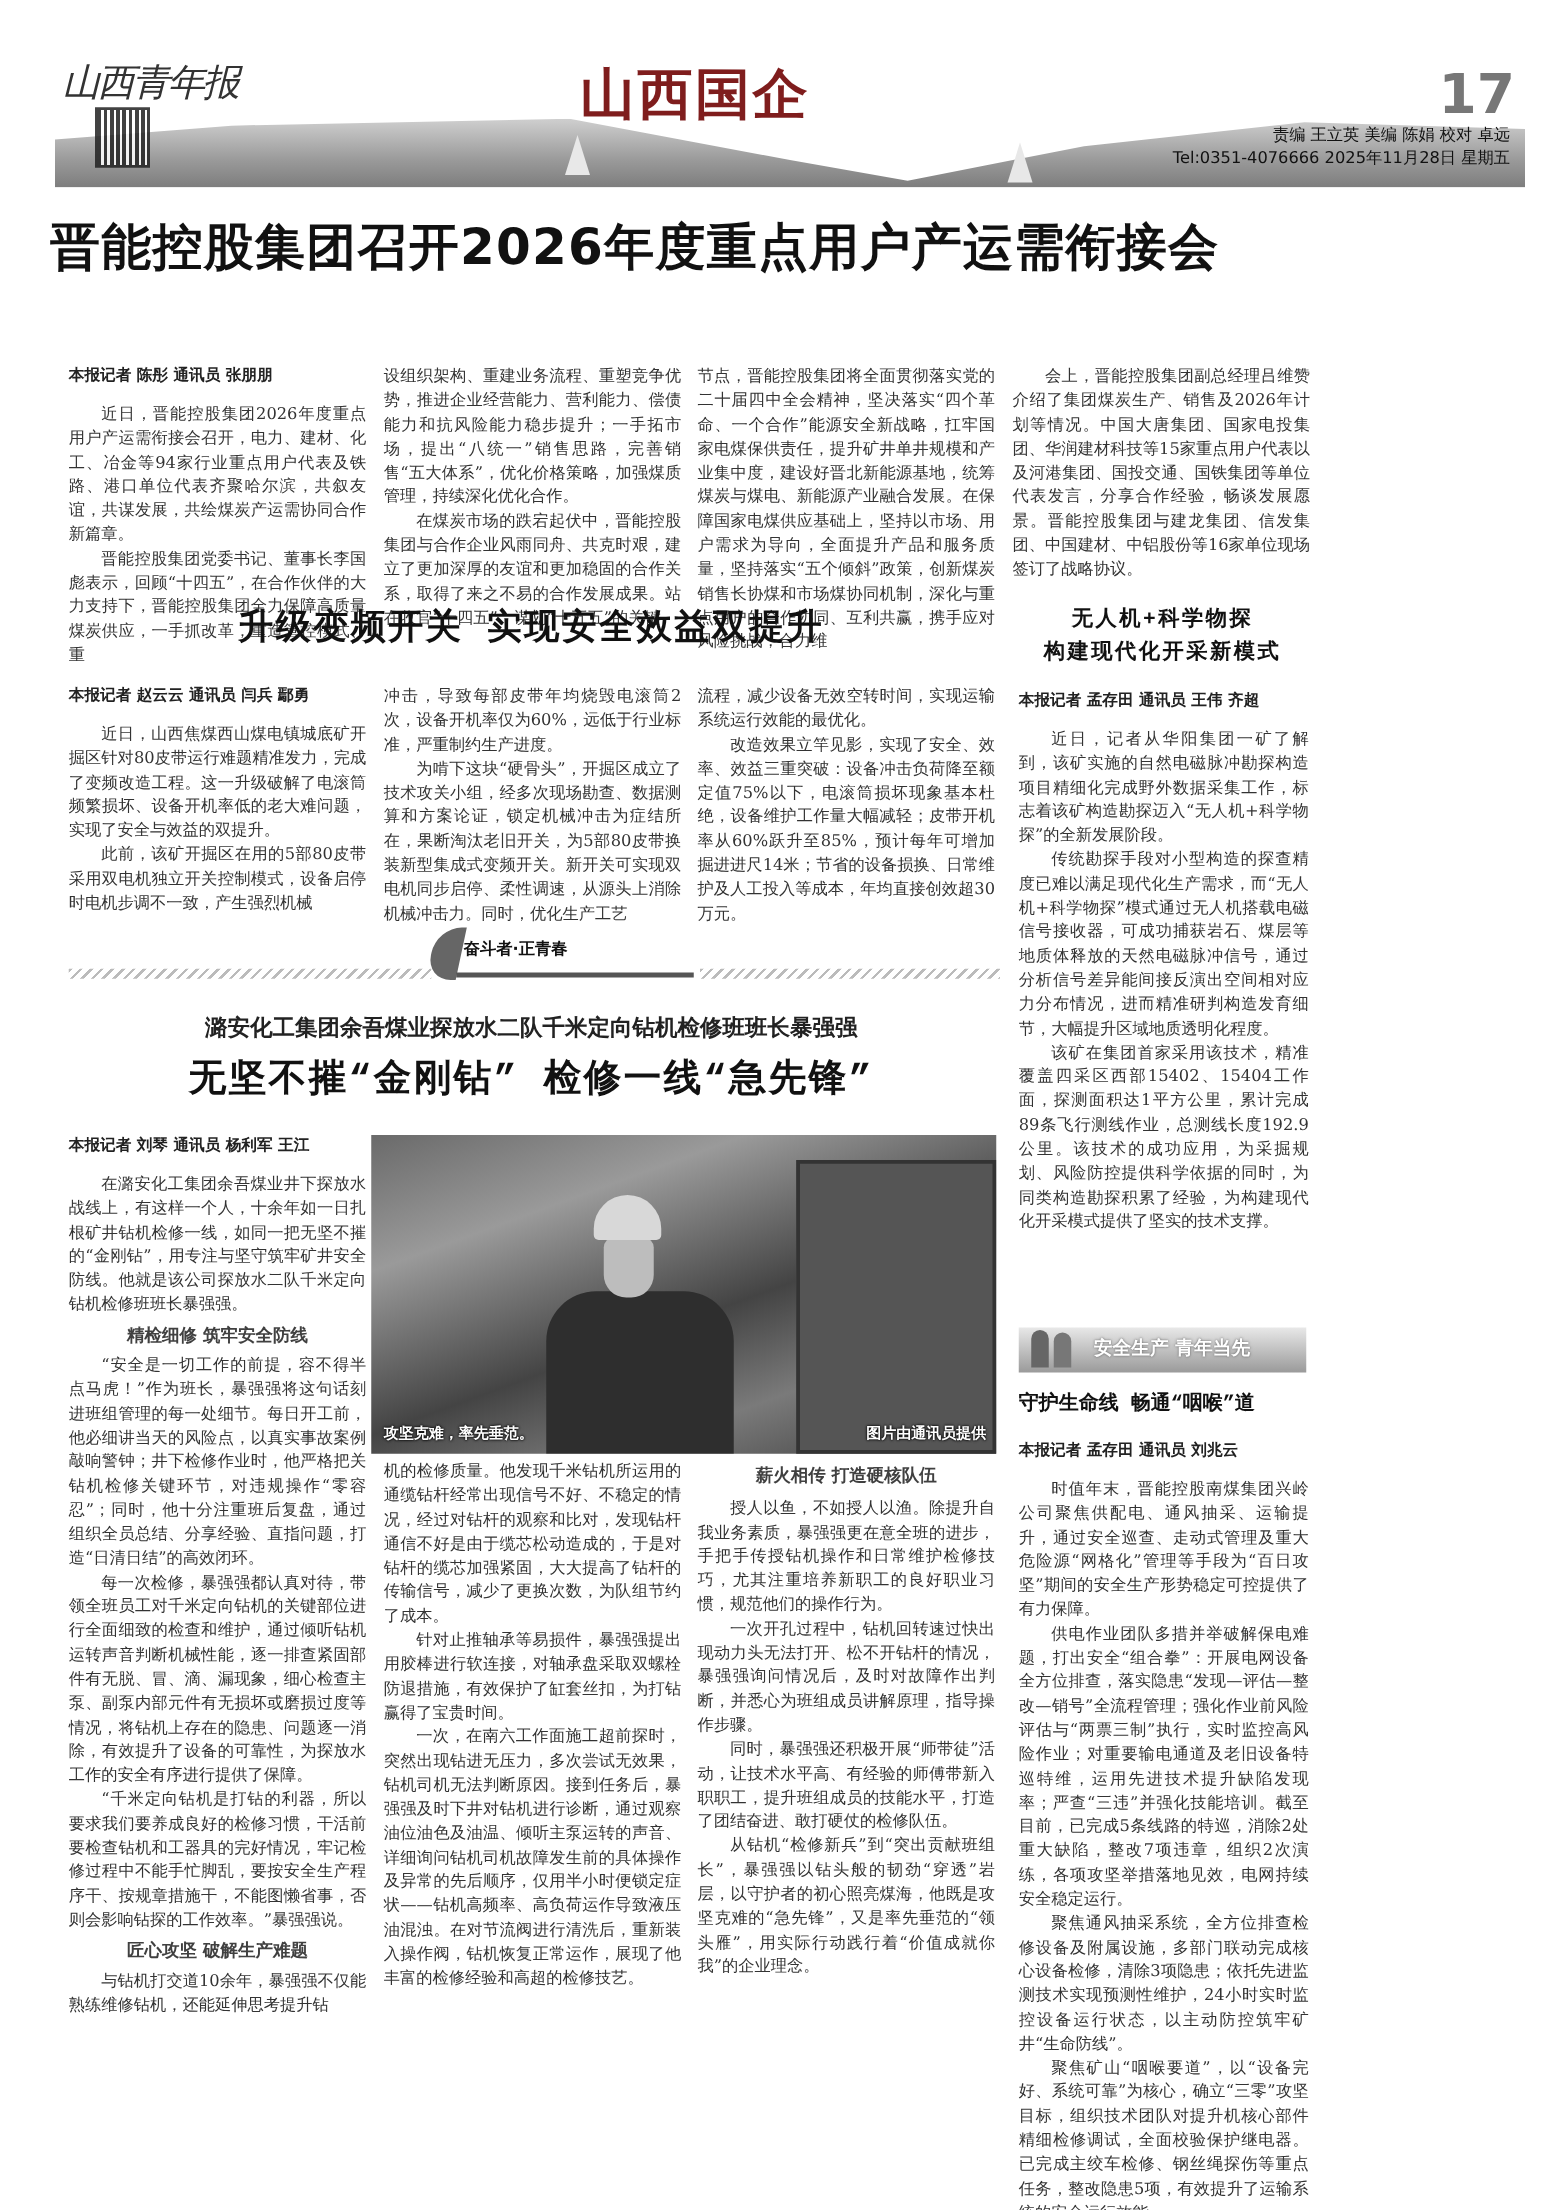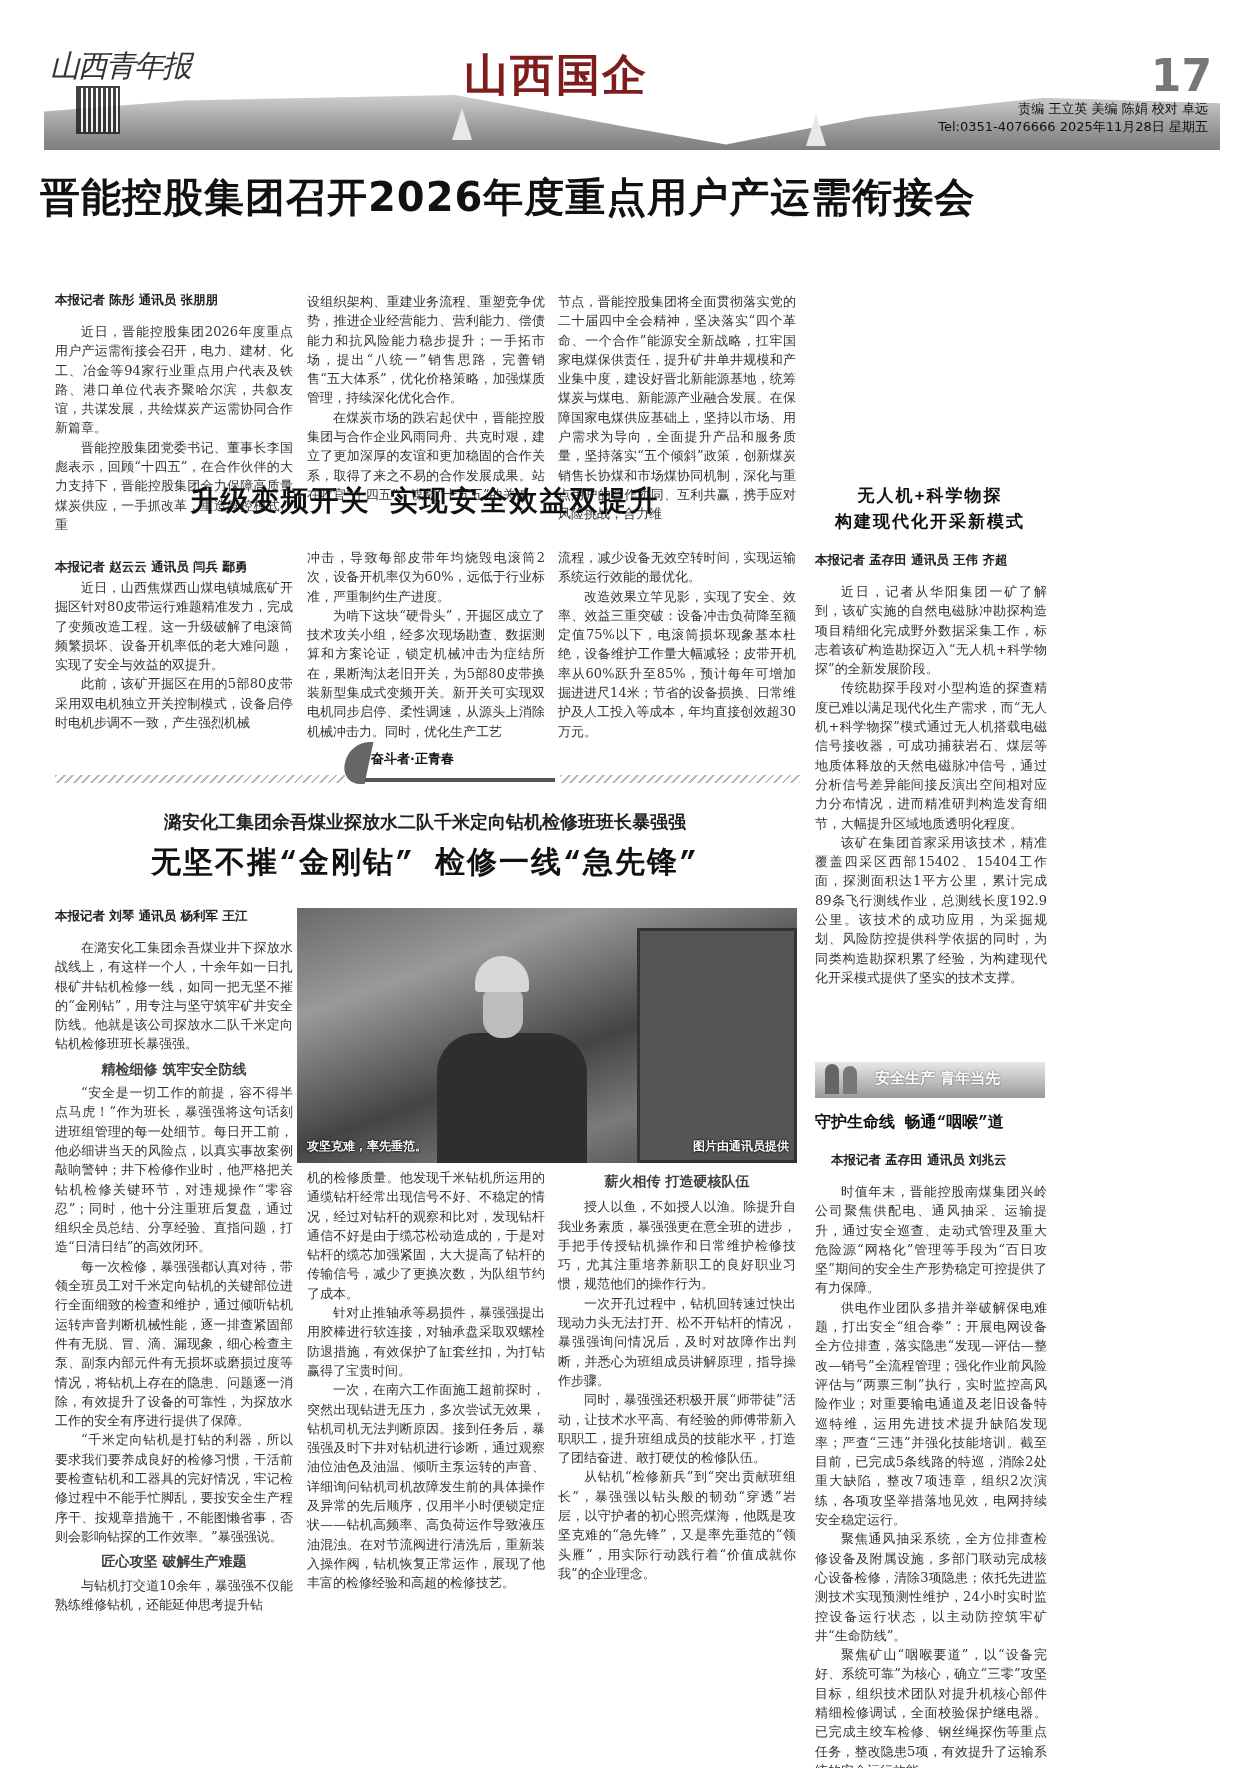--- a/index.html
+++ b/index.html
@@ -54,24 +54,25 @@
   <p>晋能控股集团党委书记、董事长李国彪表示，回顾“十四五”，在合作伙伴的大力支持下，晋能控股集团全力保障高质量煤炭供应，一手抓改革，重造管控模式、重</p>
 </div>
 <div class="abs col" style="left:307px;top:292px;width:238px;">
   <p class="noindent">设组织架构、重建业务流程、重塑竞争优势，推进企业经营能力、营利能力、偿债能力和抗风险能力稳步提升；一手拓市场，提出“八统一”销售思路，完善销售“五大体系”，优化价格策略，加强煤质管理，持续深化优化合作。</p>
   <p>在煤炭市场的跌宕起伏中，晋能控股集团与合作企业风雨同舟、共克时艰，建立了更加深厚的友谊和更加稳固的合作关系，取得了来之不易的合作发展成果。站在收官“十四五”、谋划“十五五”的关键</p>
 </div>
 <div class="abs col" style="left:558px;top:292px;width:238px;">
   <p class="noindent">节点，晋能控股集团将全面贯彻落实党的二十届四中全会精神，坚决落实“四个革命、一个合作”能源安全新战略，扛牢国家电煤保供责任，提升矿井单井规模和产业集中度，建设好晋北新能源基地，统筹煤炭与煤电、新能源产业融合发展。在保障国家电煤供应基础上，坚持以市场、用户需求为导向，全面提升产品和服务质量，坚持落实“五个倾斜”政策，创新煤炭销售长协煤和市场煤协同机制，深化与重点用户的合作协同、互利共赢，携手应对风险挑战，合力维</p>
 </div>
 <div class="abs col" style="left:810px;top:292px;width:238px;">
+  <p>会上，晋能控股集团副总经理吕维赞介绍了集团煤炭生产、销售及2026年计划等情况。中国大唐集团、国家电投集团、华润建材科技等15家重点用户代表以及河港集团、国投交通、国铁集团等单位代表发言，分享合作经验，畅谈发展愿景。晋能控股集团与建龙集团、信发集团、中国建材、中铝股份等16家单位现场签订了战略协议。</p>
 </div>
 
 <div class="abs h2" style="left:55px;top:482px;width:740px;font-size:28px;letter-spacing:2px;">升级变频开关 实现安全效益双提升</div>
-<div class="abs byline" style="left:55px;top:548px;margin-top:11px;">本报记者 赵云云 通讯员 闫兵 鄢勇</div>
+<div class="abs byline" style="left:55px;top:548px;">本报记者 赵云云 通讯员 闫兵 鄢勇</div>
 <div class="abs col" style="left:55px;top:578px;width:238px;">
   <p>近日，山西焦煤西山煤电镇城底矿开掘区针对80皮带运行难题精准发力，完成了变频改造工程。这一升级破解了电滚筒频繁损坏、设备开机率低的老大难问题，实现了安全与效益的双提升。</p>
   <p>此前，该矿开掘区在用的5部80皮带采用双电机独立开关控制模式，设备启停时电机步调不一致，产生强烈机械</p>
 </div>
 <div class="abs col" style="left:307px;top:548px;width:238px;">
   <p class="noindent">冲击，导致每部皮带年均烧毁电滚筒2次，设备开机率仅为60%，远低于行业标准，严重制约生产进度。</p>
   <p>为啃下这块“硬骨头”，开掘区成立了技术攻关小组，经多次现场勘查、数据测算和方案论证，锁定机械冲击为症结所在，果断淘汰老旧开关，为5部80皮带换装新型集成式变频开关。新开关可实现双电机同步启停、柔性调速，从源头上消除机械冲击力。同时，优化生产工艺</p>
 </div>
 <div class="abs col" style="left:558px;top:548px;width:238px;">
   <p class="noindent">流程，减少设备无效空转时间，实现运输系统运行效能的最优化。</p>
@@ -131,19 +132,19 @@
   <p>同时，暴强强还积极开展“师带徒”活动，让技术水平高、有经验的师傅带新入职职工，提升班组成员的技能水平，打造了团结奋进、敢打硬仗的检修队伍。</p>
   <p>从钻机“检修新兵”到“突出贡献班组长”，暴强强以钻头般的韧劲“穿透”岩层，以守护者的初心照亮煤海，他既是攻坚克难的“急先锋”，又是率先垂范的“领头雁”，用实际行动践行着“价值成就你我”的企业理念。</p>
 </div>
 
 <div class="abs banner-safety">
   <div class="abs" style="left:10px;top:2px;width:14px;height:30px;background:#666;border-radius:7px 7px 0 0;"></div>
   <div class="abs" style="left:28px;top:4px;width:14px;height:28px;background:#777;border-radius:7px 7px 0 0;"></div>
   <div class="abs" style="left:60px;top:7px;font-family:'DejaVu Sans',sans-serif;font-weight:bold;font-size:15px;color:#fff;text-shadow:0 0 2px #555;">安全生产 青年当先</div>
 </div>
 <div class="abs h2" style="left:815px;top:1112px;width:230px;text-align:left;font-size:16px;">守护生命线 畅通“咽喉”道</div>
-<div class="abs byline" style="left:815px;top:1152px;margin-left:16px;">本报记者 孟存田 通讯员 刘兆云</div>
+<div class="abs byline" style="left:815px;top:1152px;">本报记者 孟存田 通讯员 刘兆云</div>
 <div class="abs col" style="left:815px;top:1182px;width:232px;">
   <p>时值年末，晋能控股南煤集团兴岭公司聚焦供配电、通风抽采、运输提升，通过安全巡查、走动式管理及重大危险源“网格化”管理等手段为“百日攻坚”期间的安全生产形势稳定可控提供了有力保障。</p>
   <p>供电作业团队多措并举破解保电难题，打出安全“组合拳”：开展电网设备全方位排查，落实隐患“发现—评估—整改—销号”全流程管理；强化作业前风险评估与“两票三制”执行，实时监控高风险作业；对重要输电通道及老旧设备特巡特维，运用先进技术提升缺陷发现率；严查“三违”并强化技能培训。截至目前，已完成5条线路的特巡，消除2处重大缺陷，整改7项违章，组织2次演练，各项攻坚举措落地见效，电网持续安全稳定运行。</p>
   <p>聚焦通风抽采系统，全方位排查检修设备及附属设施，多部门联动完成核心设备检修，清除3项隐患；依托先进监测技术实现预测性维护，24小时实时监控设备运行状态，以主动防控筑牢矿井“生命防线”。</p>
   <p>聚焦矿山“咽喉要道”，以“设备完好、系统可靠”为核心，确立“三零”攻坚目标，组织技术团队对提升机核心部件精细检修调试，全面校验保护继电器。已完成主绞车检修、钢丝绳探伤等重点任务，整改隐患5项，有效提升了运输系统的安全运行效能。</p>
 </div>
 
 </body></html>

